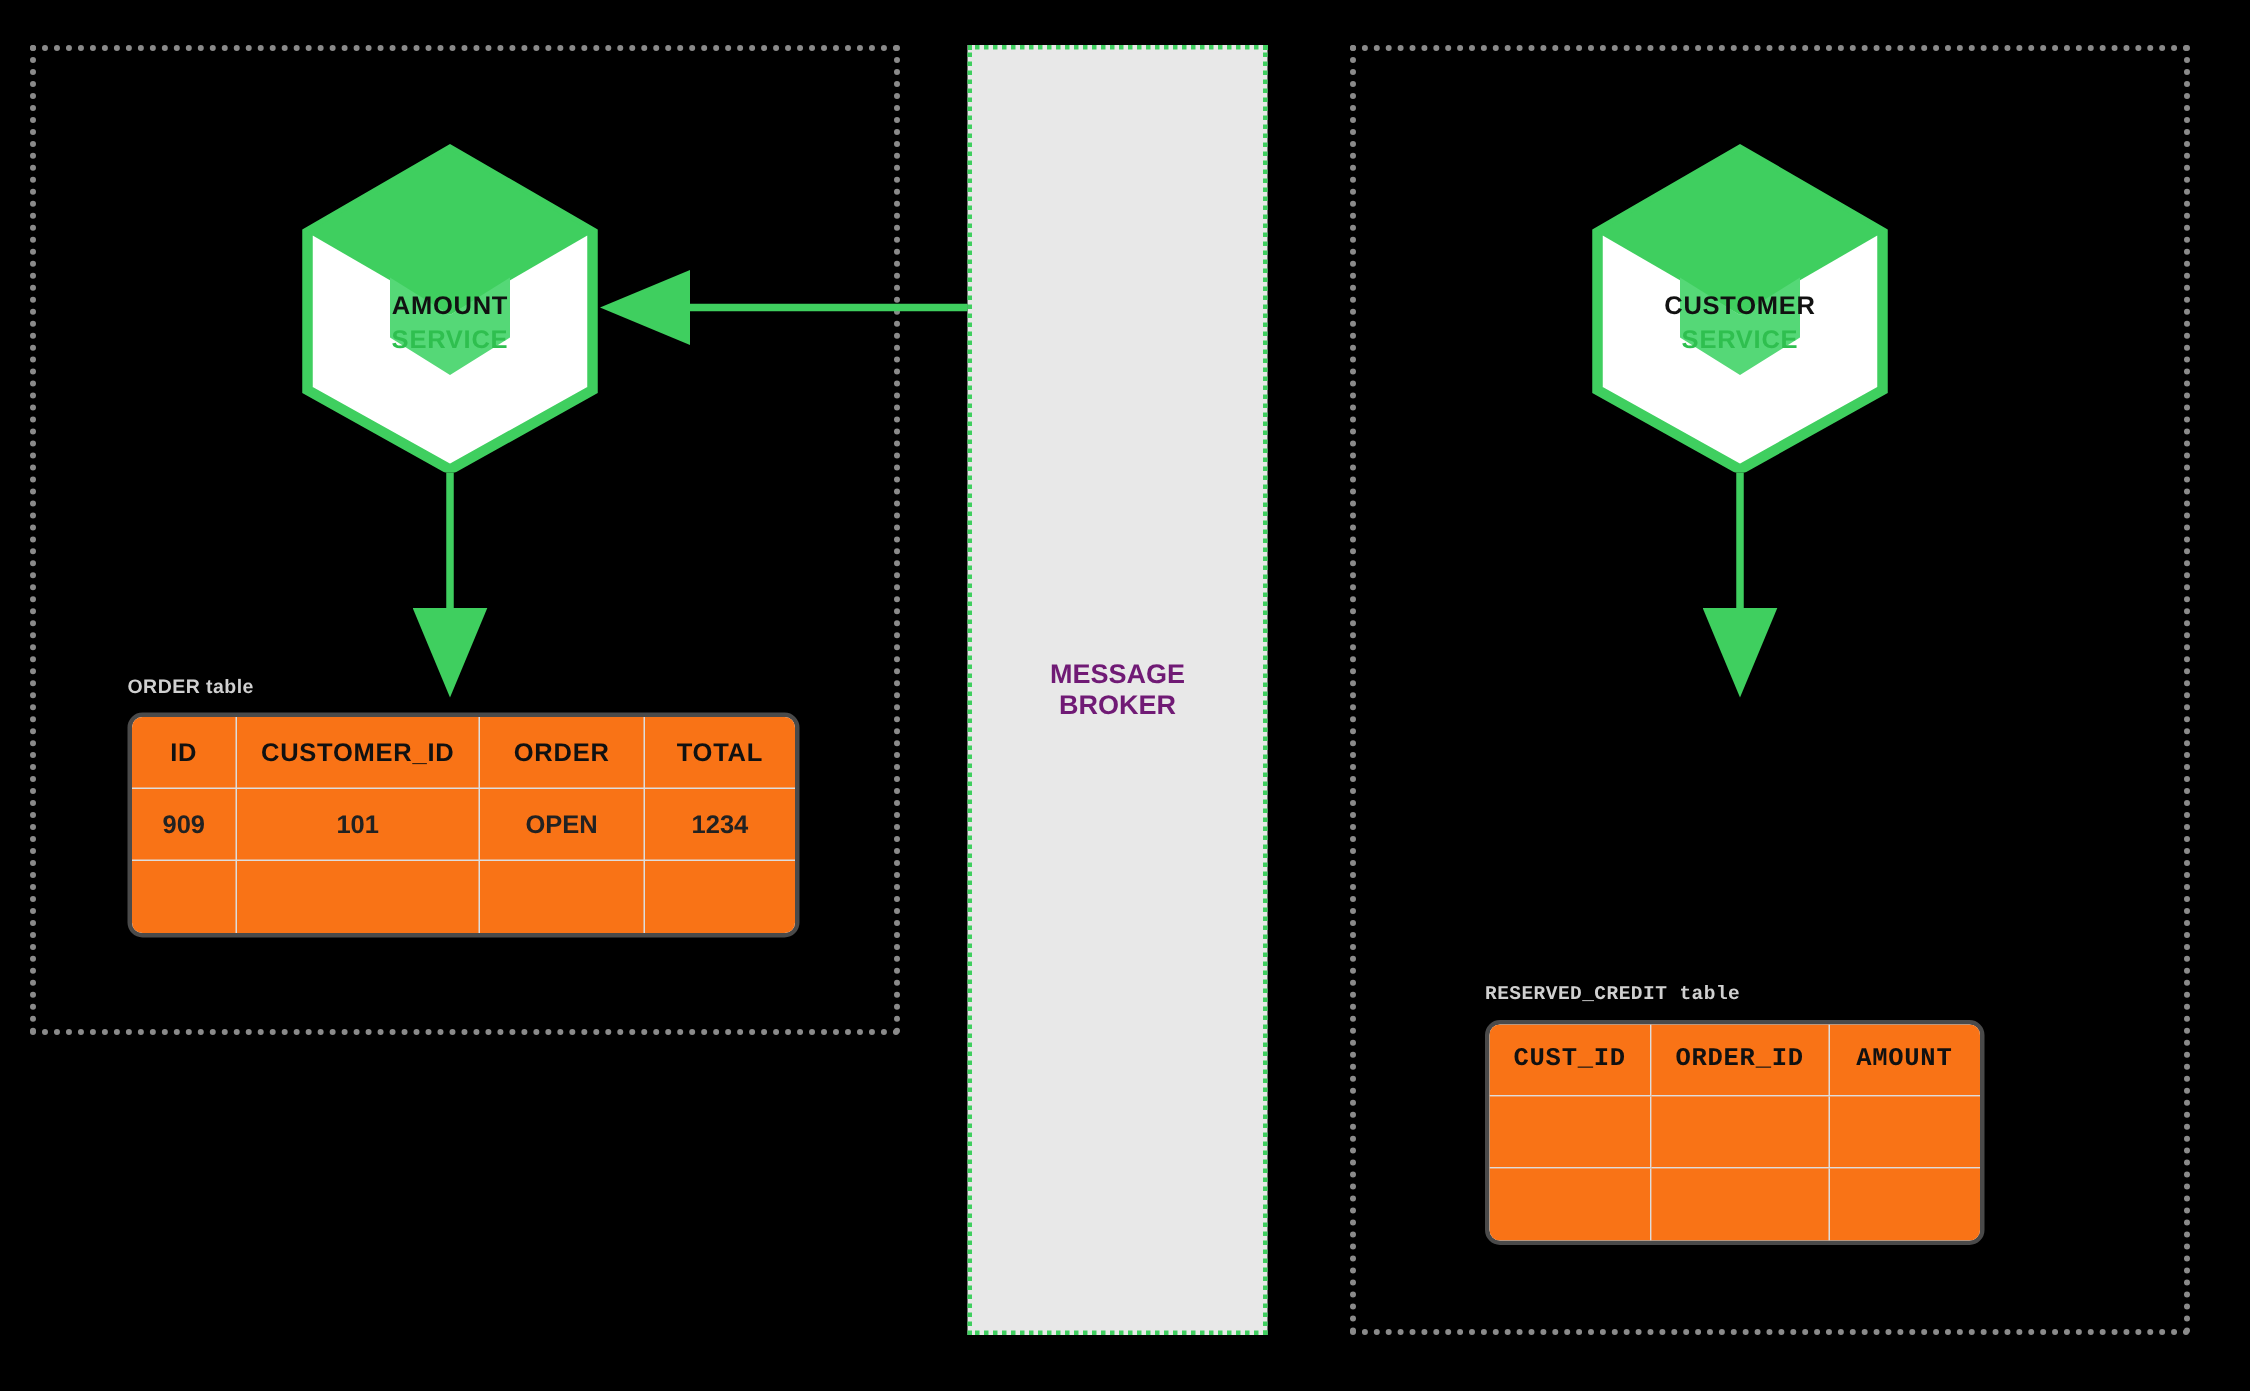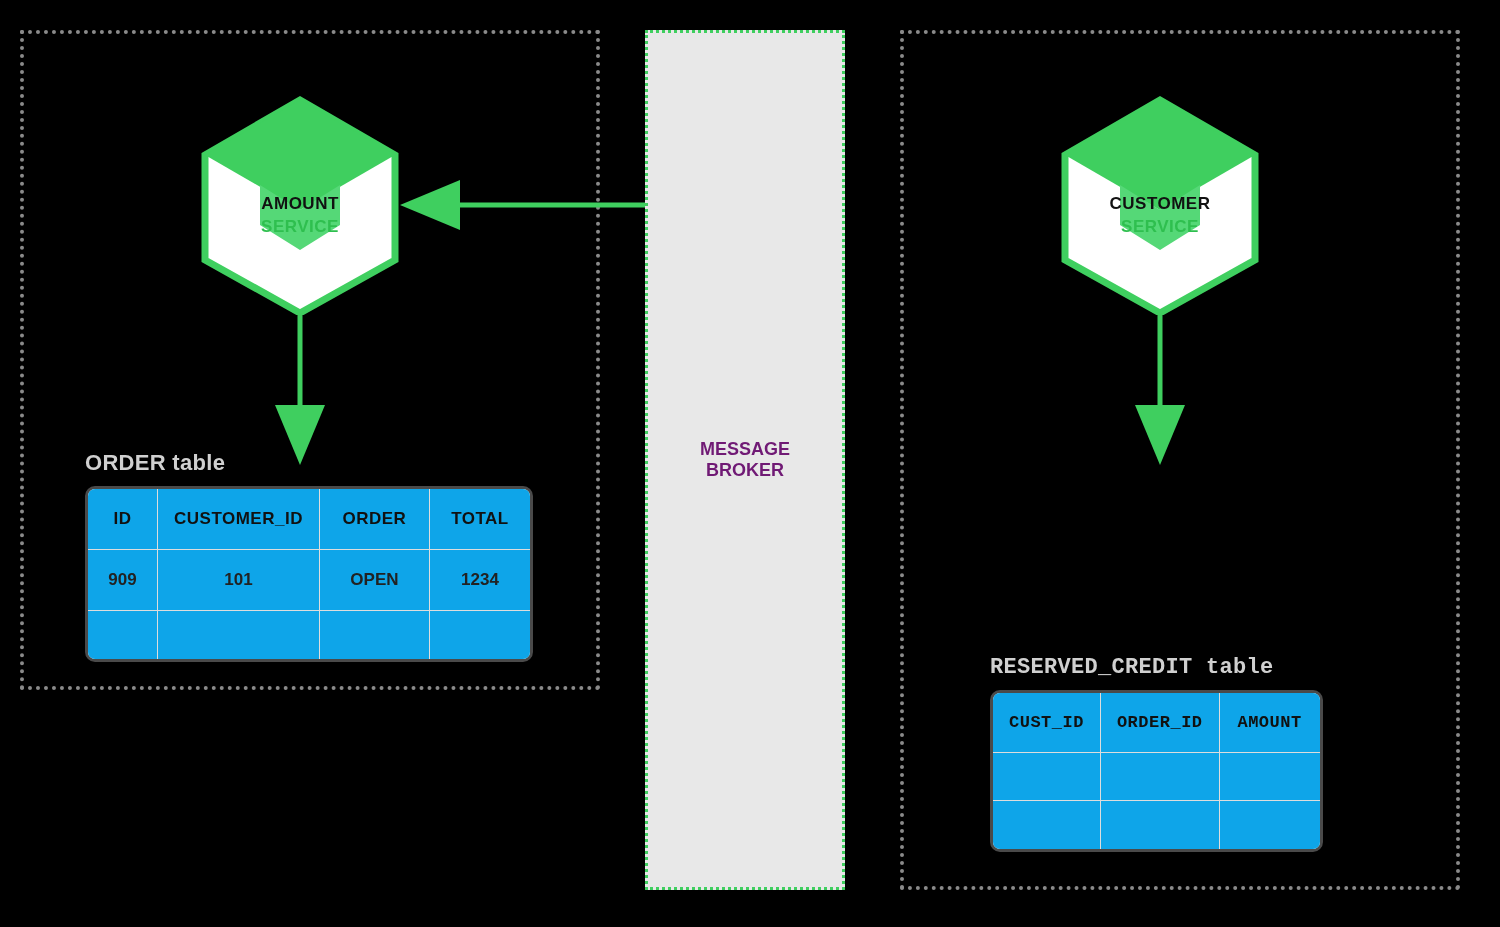--- a/index.html
+++ b/index.html
@@ -66,43 +66,43 @@
     color: #111;
   }
   .hex-label .svc { color: #2fbf4f; }
   
   .tbl-wrap {
     position: absolute;
     color: #fff;
   }
   .tbl-title {
     font-weight: 600;
-    font-size: 22px;
+    font-size: 13px;
     color: #d0d0d0;
     margin-bottom: 10px;
     letter-spacing: 0.3px;
   }
   table.dtable {
     background: #fff;
     border-collapse: separate;
     border-spacing: 0;
     border: 3px solid #4a4a4a;
     border-radius: 10px;
     overflow: hidden;
   }
   table.dtable th, table.dtable td {
     border-right: 1px solid #ddd;
     border-bottom: 1px solid #ddd;
-    padding: 20px 16px;
+    padding: 0 16px;
     font-size: 17px;
     color: #222;
     text-align: center;
     font-weight: 600;
     height: 48px;
-    background: #0ea5e9;
+    background: #f97316;
   }
   table.dtable th {
     font-weight: 800;
     letter-spacing: 0.5px;
     color: #111;
   }
   table.dtable th:last-child, table.dtable td:last-child { border-right: none; }
   table.dtable tr:last-child td { border-bottom: none; }
   
   svg.overlay {

